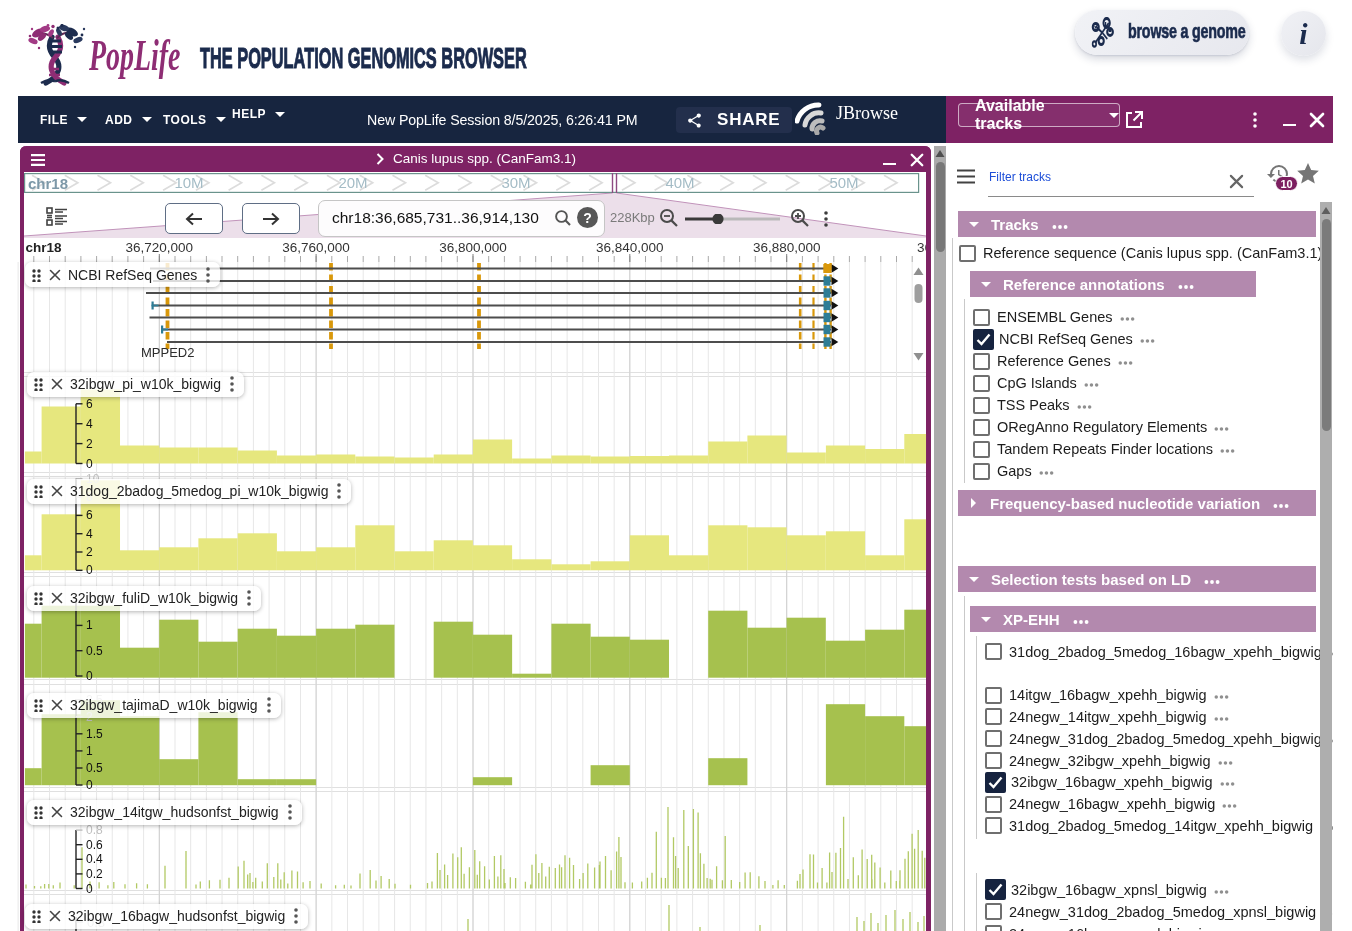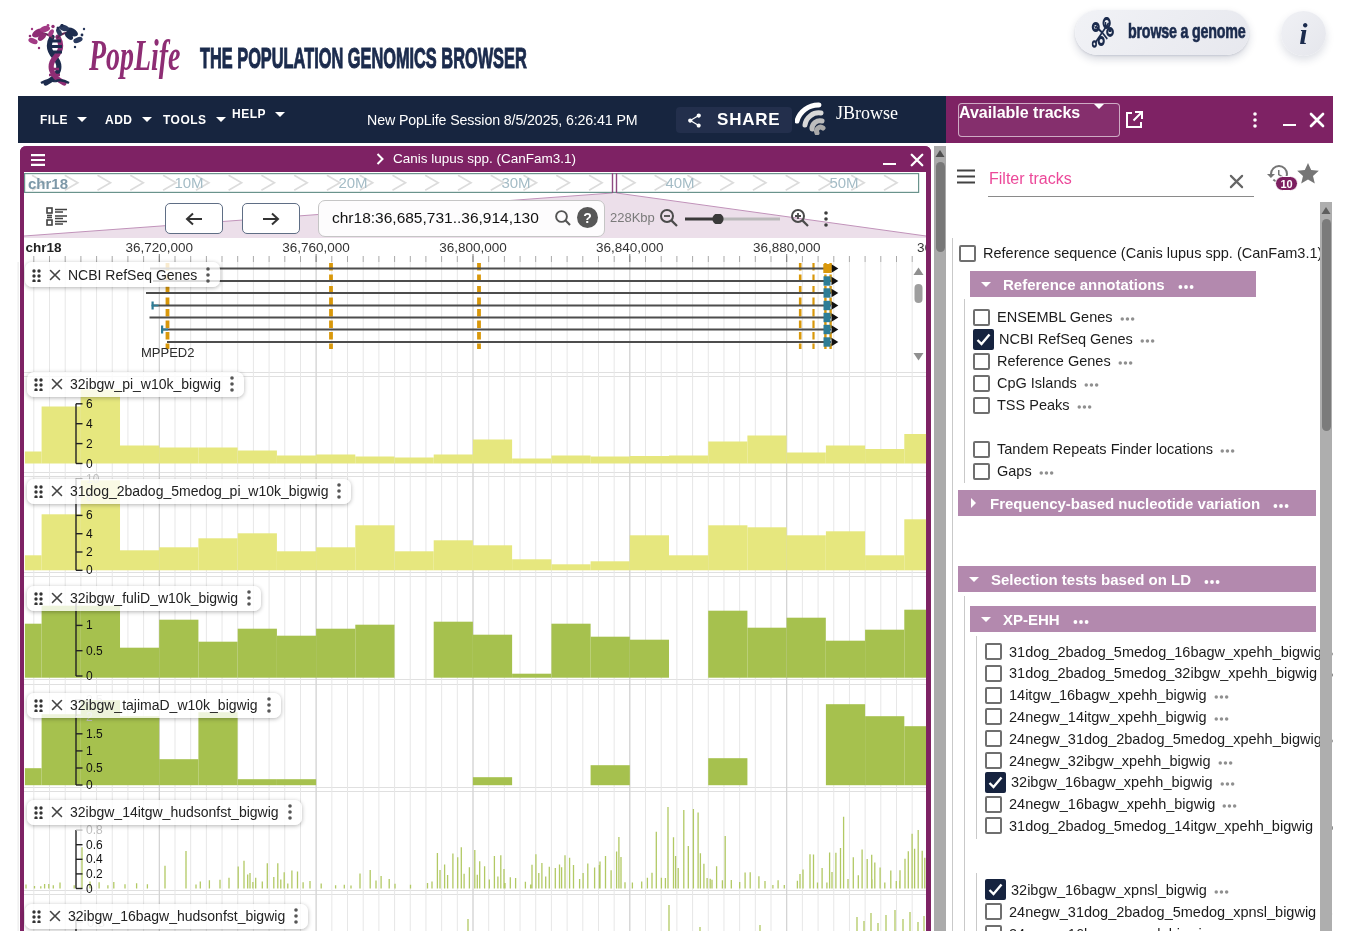--- a/index.html
+++ b/index.html
@@ -5,21 +5,21 @@
 .abs{position:absolute}
 .hdrname{font-weight:bold;color:#1b2b4d;letter-spacing:0px;white-space:nowrap}
 .pill{position:absolute;left:1075px;top:10px;width:174px;height:45px;border-radius:23px;background:linear-gradient(135deg,#f1f2f6,#e7e8ee);box-shadow:0 4px 9px rgba(30,40,80,.18),0 1px 2px rgba(30,40,80,.12)}
 .pill span{font-weight:bold;font-size:21px;color:#1b2b4d;transform:scaleX(.68);transform-origin:left;letter-spacing:-0.3px;white-space:nowrap;display:inline-block;-webkit-text-stroke:0.7px #1b2b4d}
 .ibtn{position:absolute;left:1281px;top:11px;width:45px;height:45px;border-radius:50%;background:linear-gradient(135deg,#f0f1f5,#e5e6ec);box-shadow:0 4px 9px rgba(30,40,80,.15);display:flex;align-items:center;justify-content:center;font-family:"Liberation Serif",serif;font-style:italic;font-weight:bold;font-size:30px;color:#1b2b4d}
 #menubar{position:absolute;left:18px;top:96px;width:928px;height:47px;background:#17253f;color:#fff}
 .caret{display:inline-block;width:0;height:0;border-left:5px solid transparent;border-right:5px solid transparent;border-top:5px solid #fff;margin-left:9px}
 #sessname{position:absolute;left:367px;top:0;height:47px;display:flex;align-items:center;font-size:14.2px;font-weight:normal;color:#fff;letter-spacing:-0.1px}
 #sharebtn{position:absolute;left:676px;top:107px;width:116px;height:26px;background:#232f4c;border-radius:4px;color:#fff;display:flex;align-items:center;justify-content:flex-start;padding-left:10px;gap:14px;font-size:17px;font-weight:bold;letter-spacing:.8px}
 #rphead{position:absolute;left:946px;top:96px;width:387px;height:47px;background:#7e2264}
-#avtbtn{position:absolute;left:958px;top:103px;width:162px;height:34px;border:1px solid rgba(255,255,255,.6);border-radius:4px;background:rgba(255,255,255,.06);color:#fff;display:flex;align-items:flex-start;font-size:16px;font-weight:bold;padding-left:0}
+#avtbtn{position:absolute;left:958px;top:103px;width:162px;height:24px;border:1px solid rgba(255,255,255,.6);border-radius:4px;background:rgba(255,255,255,.06);color:#fff;display:flex;align-items:center;font-size:16px;font-weight:bold;padding-left:16px}
 #avtbtn .caret{margin-left:14px;border-top-color:#fff}
 #win{position:absolute;left:20px;top:146px;width:911px;height:785px;border-left:4px solid #7e2264;border-right:5px solid #7e2264;border-top:0;border-radius:6px 6px 0 0;background:#fff}
 #winhead{position:absolute;left:20px;top:146px;width:911px;height:26px;background:#7e2264;border-radius:6px 6px 0 0;color:#fff}
 #rpanel{position:absolute;left:946px;top:143px;width:387px;height:788px;background:#fff;overflow:hidden;z-index:8}
 .mauve{position:absolute;background:#b389ae;color:#fff;font-weight:bold;font-size:15px;display:flex;align-items:center}
 .mauve .car{display:inline-block;width:0;height:0;border-left:5px solid transparent;border-right:5px solid transparent;border-top:5.5px solid #fff;margin:0 12px 0 11px}
 .mauve .carr{display:inline-block;width:0;height:0;border-top:5px solid transparent;border-bottom:5px solid transparent;border-left:5.5px solid #fff;margin:0 14px 0 13px}
 .trow{position:absolute;display:flex;align-items:center;font-size:14.5px;color:#1c1c1c;white-space:nowrap}
 .cb{width:17px;height:17px;border:2px solid #6f6f6f;border-radius:2px;background:#fff;margin-right:7px;flex:none}
 .cbc{width:21px;height:21px;border-radius:2px;background:#16233f;margin-right:5px;flex:none;display:flex;align-items:center;justify-content:center}
@@ -559,37 +559,46 @@
 <div class="abs" style="left:934px;top:146px;width:12px;height:785px;background:#ababab"></div>
 <svg class="abs" style="left:934px;top:147px" width="12" height="14" viewBox="0 0 12 14">
     <path d="M1.5 10 L6 3 L10.5 10 Z" fill="#4f4f4f"></path>
   </svg>
 <div class="abs" style="left:935.5px;top:162px;width:9px;height:90px;border-radius:5px;background:#787878"></div>
 <div id="rpanel"></div>
 <div id="rpanel">
     <svg class="abs" style="left:11px;top:26px" width="18" height="15" viewBox="0 0 18 15">
       <path d="M0 1.5 h18 M0 7.5 h18 M0 13.5 h18" stroke="#424242" stroke-width="2"></path>
     </svg>
-    <div class="abs" style="left:43px;top:27px;font-size:16px;color:#ec4899">Filter tracks</div>
+    <div class="abs" style="left:43px;top:27px;font-size:12px;color:#1d4ed8">Filter tracks</div>
     <div class="abs" style="left:42px;top:53px;width:266px;height:1px;background:#8a8a8a"></div>
     <div class="abs" style="left:283px;top:31px"><svg width="15" height="15" viewBox="0 0 12 12">
         <path d="M1.5 1.5 L10.5 10.5 M10.5 1.5 L1.5 10.5" stroke="#666" stroke-width="1.7" stroke-linecap="round"></path>
       </svg></div>
     <svg class="abs" style="left:320px;top:19px" width="24" height="24" viewBox="0 0 24 24">
       <path d="M13 3a9 9 0 0 0-9 9H1l3.89 3.89.07.14L9 12H6a7 7 0 1 1 7 7c-1.93 0-3.68-.79-4.94-2.06l-1.42 1.42A8.95 8.95 0 0 0 13 21a9 9 0 0 0 0-18zm-1 5v5l4.28 2.54.72-1.21-3.5-2.08V8H12z" fill="#757575"></path>
     </svg>
     <div class="abs" style="left:329px;top:33px;width:23px;height:15px;border-radius:8px;background:#7d1f60;color:#fff;font-size:11px;font-weight:bold;display:flex;align-items:center;justify-content:center;border:1.5px solid #fff">10</div>
     <svg class="abs" style="left:351px;top:20px" width="22" height="21" viewBox="0 0 22 21">
       <path d="M11 0 L14.2 7 L21.8 7.8 L16 13 L17.8 20.6 L11 16.6 L4.2 20.6 L6 13 L0.2 7.8 L7.8 7 Z" fill="#757575"></path>
     </svg>
     <div class="abs" style="left:5.5px;top:95px;width:1px;height:693px;background:#c9c9c9"></div>
     <div class="abs" style="left:17.5px;top:156px;width:1px;height:184px;background:#c9c9c9"></div>
     <div class="abs" style="left:17.5px;top:453px;width:1px;height:335px;background:#c9c9c9"></div>
     <div class="abs" style="left:29.5px;top:493px;width:1px;height:203px;background:#c9c9c9"></div>
     <div class="abs" style="left:29.5px;top:730px;width:1px;height:58px;background:#c9c9c9"></div>
+    <div class="mauve" style="left:12px;top:68px;width:358px;height:26px">
+      <span class="car"></span>
+      <span>Tracks</span>
+      <span style="margin-left:13px"><svg width="16" height="6" viewBox="0 0 16 6">
+          <circle cx="2.4" cy="3" r="1.9" fill="#fff"></circle>
+          <circle cx="8.0" cy="3" r="1.9" fill="#fff"></circle>
+          <circle cx="13.6" cy="3" r="1.9" fill="#fff"></circle>
+        </svg></span>
+    </div>
     <div class="trow" style="left:13px;top:99px;height:22px">
       <span class="cb"></span>
       <span>Reference sequence (Canis lupus spp. (CanFam3.1))</span>
     </div>
     <div class="mauve" style="left:24px;top:128px;width:286px;height:26px">
       <span class="car"></span>
       <span>Reference annotations</span>
       <span style="margin-left:13px"><svg width="16" height="6" viewBox="0 0 16 6">
           <circle cx="2.4" cy="3" r="1.9" fill="#fff"></circle>
           <circle cx="8.0" cy="3" r="1.9" fill="#fff"></circle>
@@ -638,20 +647,29 @@
     </div>
     <div class="trow" style="left:27px;top:251px;height:22px">
       <span class="cb"></span>
       <span>TSS Peaks</span>
       <span style="margin-left:7px;flex:none"><svg width="15" height="6" viewBox="0 0 15 6">
           <circle cx="2.25" cy="3" r="1.75" fill="#8f8f8f"></circle>
           <circle cx="7.45" cy="3" r="1.75" fill="#8f8f8f"></circle>
           <circle cx="12.65" cy="3" r="1.75" fill="#8f8f8f"></circle>
         </svg></span>
     </div>
+    <div class="trow" style="left:27px;top:273px;height:22px">
+      <span class="cb"></span>
+      <span>ORegAnno Regulatory Elements</span>
+      <span style="margin-left:7px;flex:none"><svg width="15" height="6" viewBox="0 0 15 6">
+          <circle cx="2.25" cy="3" r="1.75" fill="#8f8f8f"></circle>
+          <circle cx="7.45" cy="3" r="1.75" fill="#8f8f8f"></circle>
+          <circle cx="12.65" cy="3" r="1.75" fill="#8f8f8f"></circle>
+        </svg></span>
+    </div>
     <div class="trow" style="left:27px;top:295px;height:22px">
       <span class="cb"></span>
       <span>Tandem Repeats Finder locations</span>
       <span style="margin-left:7px;flex:none"><svg width="15" height="6" viewBox="0 0 15 6">
           <circle cx="2.25" cy="3" r="1.75" fill="#8f8f8f"></circle>
           <circle cx="7.45" cy="3" r="1.75" fill="#8f8f8f"></circle>
           <circle cx="12.65" cy="3" r="1.75" fill="#8f8f8f"></circle>
         </svg></span>
     </div>
     <div class="trow" style="left:27px;top:317px;height:22px">
@@ -692,29 +710,20 @@
     </div>
     <div class="trow" style="left:39px;top:497.5px;height:22px">
       <span class="cb"></span>
       <span>31dog_2badog_5medog_16bagw_xpehh_bigwig</span>
       <span style="margin-left:7px;flex:none"><svg width="15" height="6" viewBox="0 0 15 6">
           <circle cx="2.25" cy="3" r="1.75" fill="#8f8f8f"></circle>
           <circle cx="7.45" cy="3" r="1.75" fill="#8f8f8f"></circle>
           <circle cx="12.65" cy="3" r="1.75" fill="#8f8f8f"></circle>
         </svg></span>
     </div>
-    <div class="trow" style="left:39px;top:519.3px;height:22px">
-      <span class="cb"></span>
-      <span>31dog_2badog_5medog_32ibgw_xpehh_bigwig</span>
-      <span style="margin-left:7px;flex:none"><svg width="15" height="6" viewBox="0 0 15 6">
-          <circle cx="2.25" cy="3" r="1.75" fill="#8f8f8f"></circle>
-          <circle cx="7.45" cy="3" r="1.75" fill="#8f8f8f"></circle>
-          <circle cx="12.65" cy="3" r="1.75" fill="#8f8f8f"></circle>
-        </svg></span>
-    </div>
     <div class="trow" style="left:39px;top:541.0999999999999px;height:22px">
       <span class="cb"></span>
       <span>14itgw_16bagw_xpehh_bigwig</span>
       <span style="margin-left:7px;flex:none"><svg width="15" height="6" viewBox="0 0 15 6">
           <circle cx="2.25" cy="3" r="1.75" fill="#8f8f8f"></circle>
           <circle cx="7.45" cy="3" r="1.75" fill="#8f8f8f"></circle>
           <circle cx="12.65" cy="3" r="1.75" fill="#8f8f8f"></circle>
         </svg></span>
     </div>
     <div class="trow" style="left:39px;top:562.8999999999999px;height:22px">

